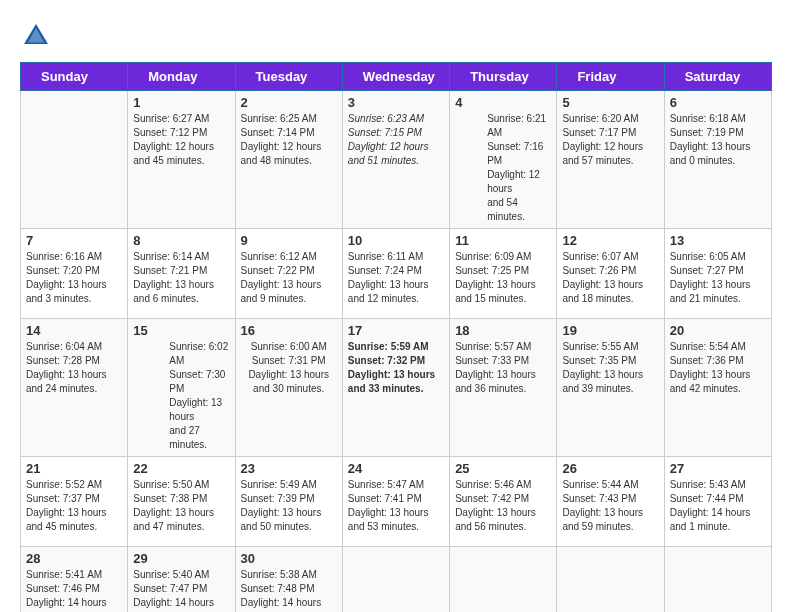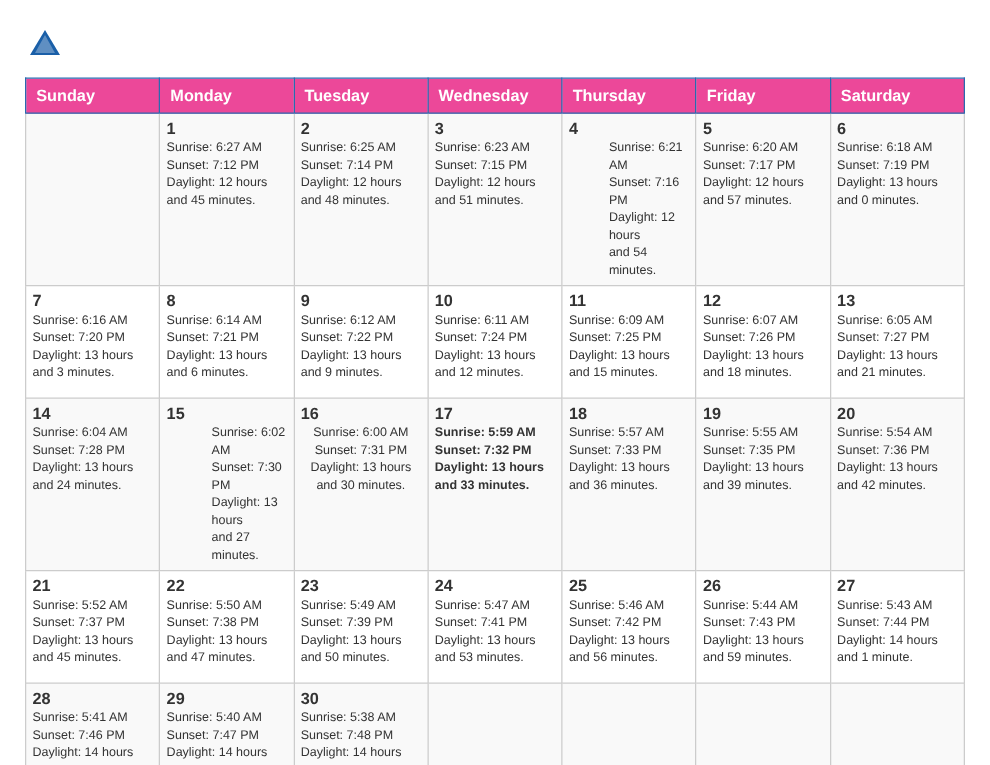--- a/index.html
+++ b/index.html
@@ -52,25 +52,25 @@
       font-size: 16px;
       color: #333;
       font-weight: bold;
     }
     table {
       width: 100%;
       border-collapse: collapse;
       table-layout: fixed;
     }
     th {
-      background-color: #ec4899;
+      background-color: #6d28d9;
       color: #fff;
       font-size: 13px;
       font-weight: bold;
-      padding: 6px 8px;
+      padding: 6px 20px;
       text-align: left;
       border: 1px solid #2a6ab0;
     }
     td {
       border: 1px solid #ccc;
       vertical-align: top;
       padding: 4px 5px;
       font-size: 10px;
       color: #333;
       height: 90px;
@@ -142,21 +142,21 @@
         </td>
         <td>
           <span class="day-number">2</span>
           <div class="cell-text" style="white-space: pre-line;">Sunrise: 6:25 AM
 Sunset: 7:14 PM
 Daylight: 12 hours
 and 48 minutes.</div>
         </td>
         <td>
           <span class="day-number">3</span>
-          <div class="cell-text" style="white-space: pre-line;">Sunrise: 6:23 AM
+          <div class="cell-text" style="white-space: pre-line; font-style: italic;">Sunrise: 6:23 AM
 Sunset: 7:15 PM
 Daylight: 12 hours
 and 51 minutes.</div>
         </td>
         <td>
           <span class="day-number">4</span>
           <div class="cell-text" style="white-space: pre-line; margin-left: 32px;">Sunrise: 6:21 AM
 Sunset: 7:16 PM
 Daylight: 12 hours
 and 54 minutes.</div>

